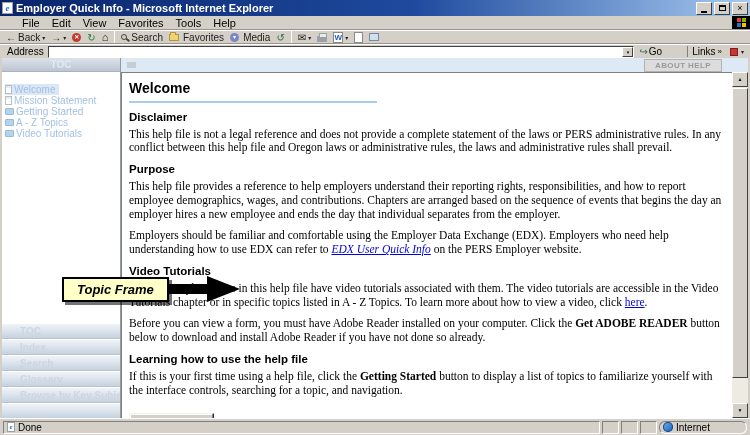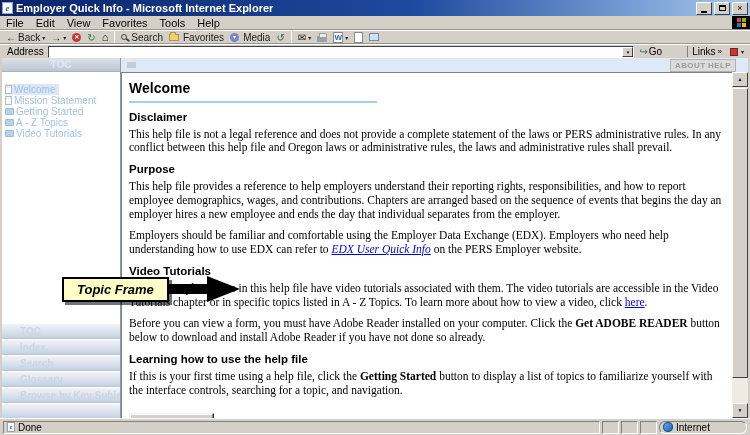--- a/index.html
+++ b/index.html
@@ -11,21 +11,21 @@
     display:flex; align-items:center; padding:0 2px; }
   .ie-icon { width:11px; height:12px; background:#fff; border:1px solid #9aa2aa; margin-right:3px;
     font:italic bold 9px/10px "Liberation Serif",serif; color:#2f6fd6; text-align:center; }
   .title-text { color:#fff; font-size:11px; font-weight:bold; flex:1; white-space:nowrap; overflow:hidden; }
   .winbtn { width:16px; height:13px; background:#d4d0c8; border:1px solid; border-color:#fff #404040 #404040 #fff;
     font-size:9px; line-height:11px; text-align:center; margin-left:2px; color:#000; }
   .winbtn .minline { display:block; width:6px; height:2px; background:#000; margin:8px auto 0; }
   .winbtn .maxbox { display:block; width:7px; height:6px; border:1px solid #000; border-top-width:2px; margin:2px auto 0; }
 
   
-  .menubar { height:14px; display:flex; align-items:center; font-size:11px; padding-left:0;
+  .menubar { height:14px; display:flex; align-items:center; font-size:11px; padding-left:16px;
     border-bottom:1px solid #9a968e; background:#d4d0c8;text-align:center; }
   .menu-item { padding:0 6px; }
   .win-flag { margin-left:auto; width:18px; height:13px; background:#000; display:flex; align-items:center; justify-content:center; }
   .flag-grid { display:grid; grid-template-columns:4px 4px; grid-template-rows:4px 4px; gap:1px; }
   .flag-grid i { display:block; }
   .fr{background:#e34234}.fg{background:#7fba00}.fb{background:#2e71cc}.fy{background:#ffb900}
 
   
   .toolbar { height:14px; display:flex; align-items:center; font-size:10px; background:#d4d0c8;
     border-top:1px solid #fff; border-bottom:1px solid #9a968e; padding-left:3px; color:#1c1c1c; }
@@ -82,22 +82,22 @@
   .nav-stack { margin-top:auto; display:flex; flex-direction:column; }
   .nav-bar { height:16px; background:linear-gradient(#f0f4f9,#c6d2df); border-top:1px solid #fff;
     border-bottom:1px solid #b9c4d1; color:#ccd6e2; font-size:10px; font-weight:bold;
     line-height:15px; padding-left:18px; white-space:nowrap; overflow:hidden; }
   .nav-bar.empty { height:15px; border-bottom:none; }
 
   .content-col { flex:1; position:relative; }
   .help-band { height:14px; background:#dde9f5; display:flex; align-items:center; padding:0 4px; }
   .band-print { width:9px; height:6px; background:#c6ccd4; position:relative; margin-left:2px; }
   .band-print::before { content:''; position:absolute; top:-3px; left:1px; width:6px; height:3px; background:#e6e9ee; }
-  .about-btn { margin-left:auto; margin-right:8px; background:#dcdcdc; border:1px solid #b2b2b2;
-    color:#9a9a9a; font-size:8px; font-weight:bold; letter-spacing:.4px; padding:1px 4px; }
+  .about-btn { margin-left:auto; margin-right:22px; background:#dcdcdc; border:1px solid #b2b2b2;
+    color:#9a9a9a; font-size:8px; font-weight:bold; letter-spacing:.4px; padding:1px 10px; }
 
   .content-body { position:absolute; top:14px; left:0; right:16px; bottom:0; background:#fff;
     border-left:1px solid #808080; border-top:1px solid #808080; overflow:hidden;
     padding:5px 8px 0 7px; font-family:"Liberation Serif",serif; font-size:11.5px; line-height:1.2; }
   .page-title { font-family:"Liberation Sans",sans-serif; font-size:14px; font-weight:bold; margin-top:2px; }
   .title-rule { width:248px; height:2px; background:#a9cdf0; margin:4px 0 8px; }
   .sec-h { font-family:"Liberation Sans",sans-serif; font-size:11.5px; font-weight:bold; margin:8px 0 3px; }
   .content-body p { margin:0 0 8px; }
   .content-body a { color:#0000e0; text-decoration:underline; }
   .link-italic { font-style:italic; }

